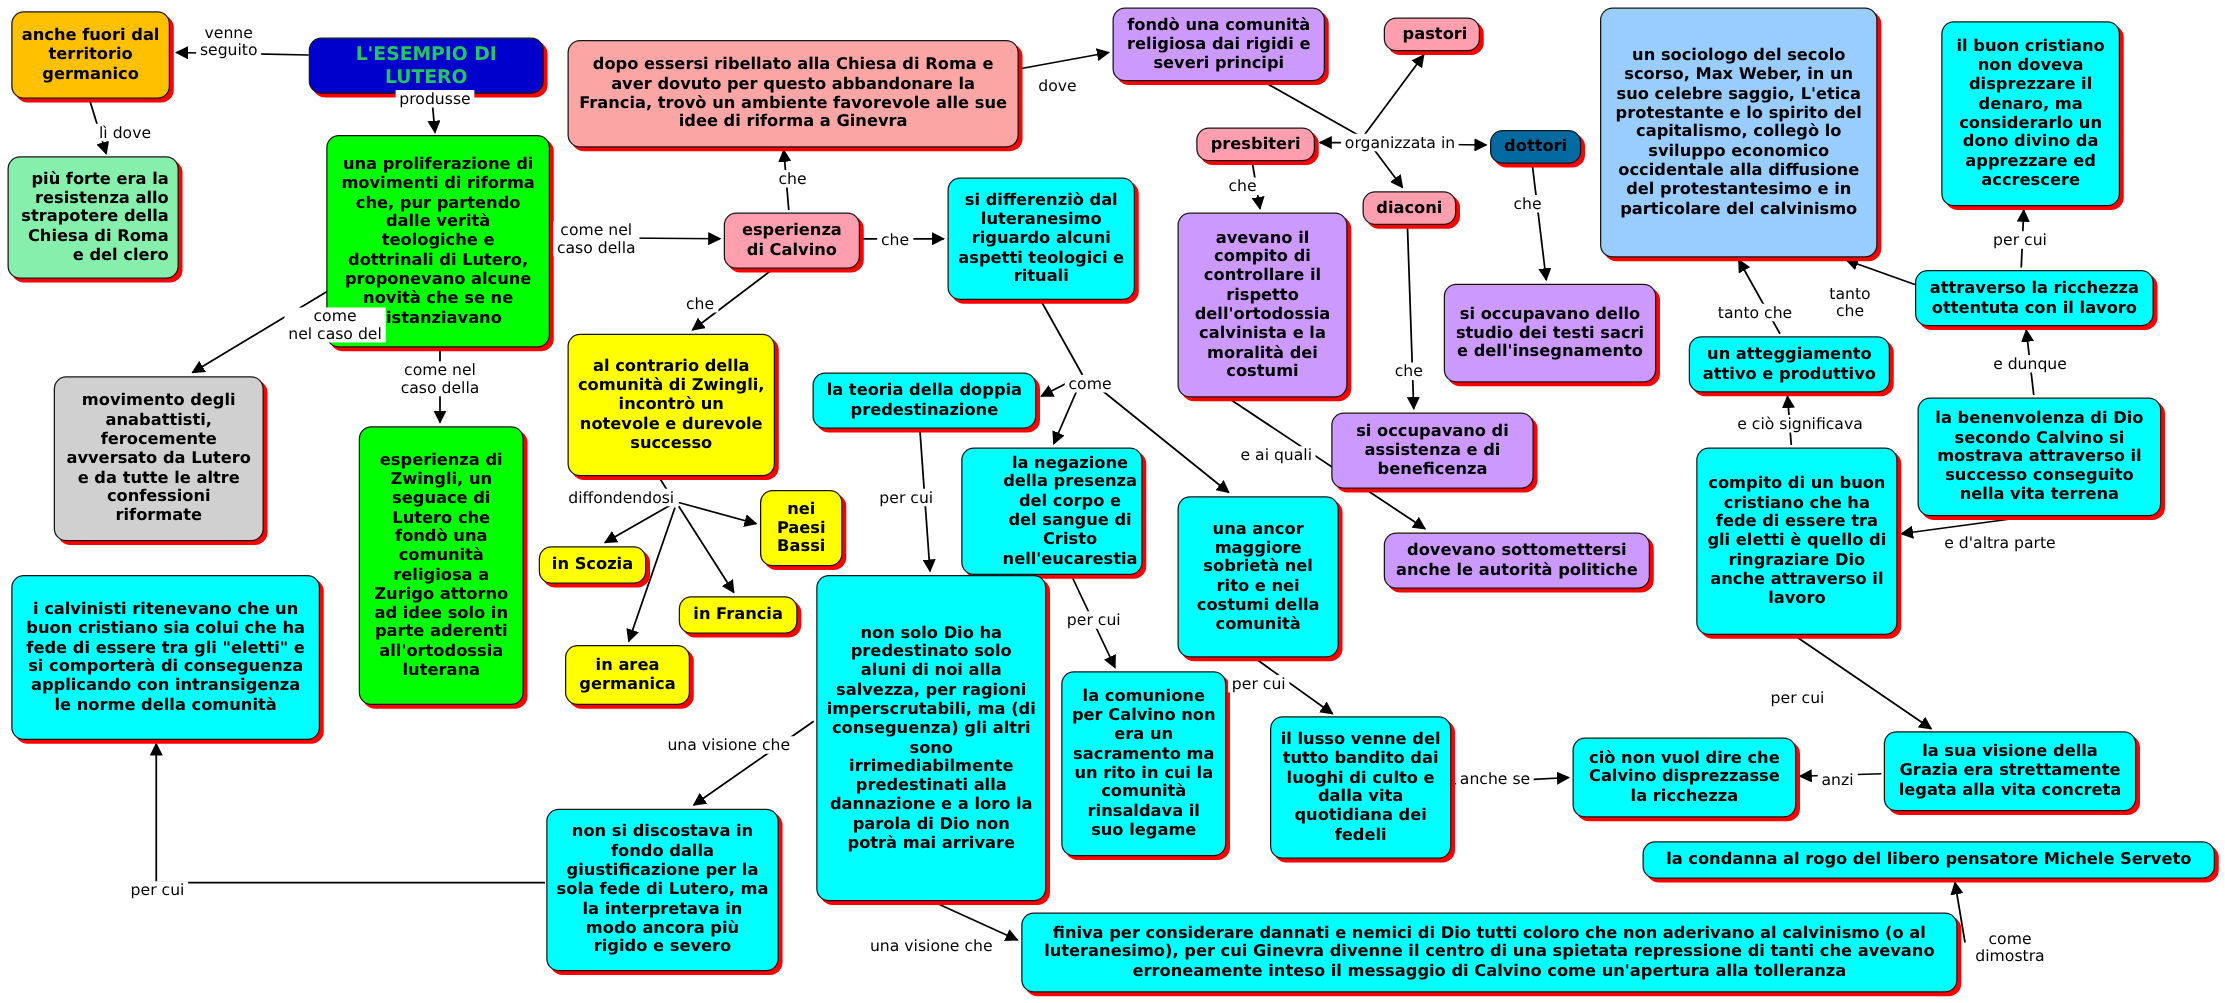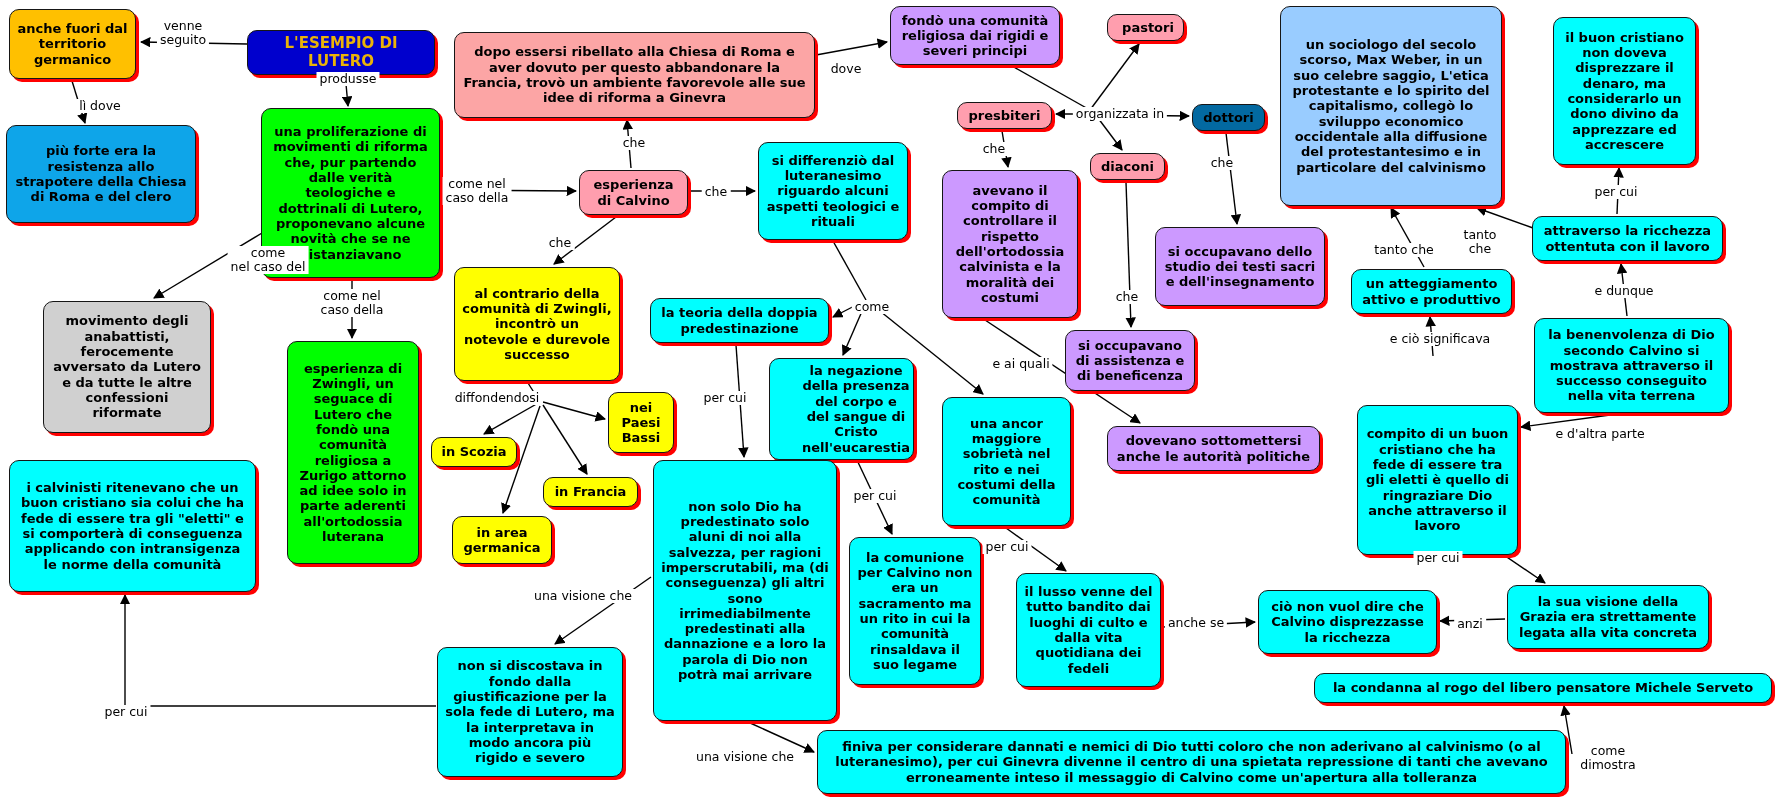--- a/index.html
+++ b/index.html
@@ -80,49 +80,49 @@
       <line x1="1627" y1="316" x2="1621" y2="264" stroke="#000000" stroke-width="1.4" marker-end="url(#arrowhead)"></line>
       <line x1="1433" y1="356" x2="1430" y2="317" stroke="#000000" stroke-width="1.4" marker-end="url(#arrowhead)"></line>
       <line x1="1610" y1="415" x2="1521" y2="427" stroke="#000000" stroke-width="1.4" marker-end="url(#arrowhead)"></line>
       <line x1="1438" y1="510" x2="1545" y2="583" stroke="#000000" stroke-width="1.4" marker-end="url(#arrowhead)"></line>
       <line x1="1163" y1="627" x2="1255" y2="622" stroke="#000000" stroke-width="1.4" marker-end="url(#arrowhead)"></line>
       <line x1="1505" y1="619" x2="1440" y2="621" stroke="#000000" stroke-width="1.4" marker-end="url(#arrowhead)"></line>
       <line x1="1572" y1="754" x2="1564" y2="706" stroke="#000000" stroke-width="1.4" marker-end="url(#arrowhead)"></line>
     </svg>
 
 <div class="node" style="left: 9px; top: 9px; width: 127px; min-height: 70px; background: rgb(255, 192, 0);">anche fuori dal territorio germanico</div>
-    <div class="node" style="left: 247px; top: 30px; width: 188px; min-height: 30px; background: rgb(0, 0, 205); color: #eab308; font-size: 15px;">L'ESEMPIO DI LUTERO</div>
+    <div class="node" style="left: 247px; top: 30px; width: 188px; min-height: 30px; background: rgb(0, 0, 205); color: #22c55e; font-size: 15px;">L'ESEMPIO DI LUTERO</div>
     <div class="node" style="left: 454px; top: 32px; width: 361px; min-height: 86px; background: #fca5a5;">dopo essersi ribellato alla Chiesa di Roma e aver dovuto per questo abbandonare la Francia, trovò un ambiente favorevole alle sue idee di riforma a Ginevra</div>
     <div class="node" style="left: 890px; top: 6px; width: 170px; min-height: 59px; background: rgb(204, 153, 255);">fondò una comunità religiosa dai rigidi e severi principi</div>
     <div class="node" style="left: 1107px; top: 14px; width: 77px; min-height: 27px; background: rgb(255, 158, 174); padding-left: 12px;">pastori</div>
     <div class="node" style="left: 1280px; top: 6px; width: 222px; min-height: 200px; background: rgb(153, 204, 255);">un sociologo del secolo scorso, Max Weber, in un suo celebre saggio, L'etica protestante e lo spirito del capitalismo, collegò lo sviluppo economico occidentale alla diffusione del protestantesimo e in particolare del calvinismo</div>
     <div class="node" style="left: 1553px; top: 17px; width: 143px; min-height: 148px; background: rgb(0, 255, 255);">il buon cristiano non doveva disprezzare il denaro, ma considerarlo un dono divino da apprezzare ed accrescere</div>
-    <div class="node" style="left: 6px; top: 125px; width: 190px; min-height: 98px; background: #0ea5e9;">più forte era la resistenza allo strapotere della Chiesa di Roma e del clero</div>
+    <div class="node" style="left: 6px; top: 125px; width: 137px; min-height: 98px; background: #86efac; text-align: right;">più forte era la resistenza allo strapotere della Chiesa di Roma e del clero</div>
     <div class="node" style="left: 261px; top: 108px; width: 179px; min-height: 170px; background: rgb(0, 255, 0);">una proliferazione di movimenti di riforma che, pur partendo dalle verità teologiche e dottrinali di Lutero, proponevano alcune novità che se ne distanziavano</div>
     <div class="node" style="left: 579px; top: 170px; width: 109px; min-height: 45px; background: rgb(255, 158, 174);">esperienza di Calvino</div>
     <div class="node" style="left: 758px; top: 142px; width: 150px; min-height: 98px; background: rgb(0, 255, 255);">si differenziò dal luteranesimo riguardo alcuni aspetti teologici e rituali</div>
     <div class="node" style="left: 957px; top: 102px; width: 95px; min-height: 27px; background: rgb(255, 158, 174);">presbiteri</div>
     <div class="node" style="left: 1192px; top: 104px; width: 73px; min-height: 27px; background: #0369a1;">dottori</div>
     <div class="node" style="left: 1090px; top: 153px; width: 75px; min-height: 27px; background: rgb(255, 158, 174);">diaconi</div>
     <div class="node" style="left: 942px; top: 170px; width: 136px; min-height: 148px; background: rgb(204, 153, 255);">avevano il compito di controllare il rispetto dell'ortodossia calvinista e la moralità dei costumi</div>
     <div class="node" style="left: 1155px; top: 227px; width: 170px; min-height: 79px; background: rgb(204, 153, 255);">si occupavano dello studio dei testi sacri e dell'insegnamento</div>
     <div class="node" style="left: 1532px; top: 216px; width: 191px; min-height: 45px; background: rgb(0, 255, 255);">attraverso la ricchezza ottentuta con il lavoro</div>
     <div class="node" style="left: 1351px; top: 269px; width: 161px; min-height: 45px; background: rgb(0, 255, 255);">un atteggiamento attivo e produttivo</div>
     <div class="node" style="left: 43px; top: 301px; width: 168px; min-height: 132px; background: rgb(208, 208, 208);">movimento degli anabattisti, ferocemente avversato da Lutero e da tutte le altre confessioni riformate</div>
     <div class="node" style="left: 454px; top: 267px; width: 166px; min-height: 114px; background: rgb(255, 255, 0);">al contrario della comunità di Zwingli, incontrò un notevole e durevole successo</div>
     <div class="node" style="left: 650px; top: 298px; width: 179px; min-height: 45px; background: rgb(0, 255, 255);">la teoria della doppia predestinazione</div>
     <div class="node" style="left: 769px; top: 358px; width: 145px; min-height: 98px; background: rgb(0, 255, 255); padding-left: 36px;">la negazione della presenza del corpo e del sangue di Cristo nell'eucarestia</div>
-    <div class="node" style="left: 1065px; top: 330px; width: 130px; min-height: 61px; background: rgb(204, 153, 255);">si occupavano di assistenza e di beneficenza</div>
+    <div class="node" style="left: 1065px; top: 330px; width: 162px; min-height: 61px; background: rgb(204, 153, 255);">si occupavano di assistenza e di beneficenza</div>
     <div class="node" style="left: 1534px; top: 318px; width: 195px; min-height: 95px; background: rgb(0, 255, 255);">la benenvolenza di Dio secondo Calvino si mostrava attraverso il successo conseguito nella vita terrena</div>
     <div class="node" style="left: 287px; top: 341px; width: 132px; min-height: 223px; background: rgb(0, 255, 0);">esperienza di Zwingli, un seguace di Lutero che fondò una comunità religiosa a Zurigo attorno ad idee solo in parte aderenti all'ortodossia luterana</div>
     <div class="node" style="left: 608px; top: 392px; width: 66px; min-height: 61px; background: rgb(255, 255, 0);">nei Paesi Bassi</div>
     <div class="node" style="left: 431px; top: 437px; width: 86px; min-height: 30px; background: rgb(255, 255, 0);">in Scozia</div>
     <div class="node" style="left: 942px; top: 397px; width: 129px; min-height: 129px; background: rgb(0, 255, 255);">una ancor maggiore sobrietà nel rito e nei costumi della comunità</div>
     <div class="node" style="left: 1107px; top: 426px; width: 213px; min-height: 45px; background: rgb(204, 153, 255);">dovevano sottomettersi anche le autorità politiche</div>
-    <div class="node" style="left: 1357px; top: 358px; width: 161px; min-height: 150px; background: rgb(0, 255, 255); margin-top: 47px;">compito di un buon cristiano che ha fede di essere tra gli eletti è quello di ringraziare Dio anche attraverso il lavoro</div>
+    <div class="node" style="left: 1357px; top: 358px; width: 161px; min-height: 150px; background: rgb(0, 255, 255);">compito di un buon cristiano che ha fede di essere tra gli eletti è quello di ringraziare Dio anche attraverso il lavoro</div>
     <div class="node" style="left: 9px; top: 460px; width: 247px; min-height: 132px; background: rgb(0, 255, 255);">i calvinisti ritenevano che un buon cristiano sia colui che ha fede di essere tra gli "eletti" e si comporterà di conseguenza applicando con intransigenza le norme della comunità</div>
     <div class="node" style="left: 543px; top: 477px; width: 95px; min-height: 30px; background: rgb(255, 255, 0);">in Francia</div>
     <div class="node" style="left: 653px; top: 460px; width: 184px; min-height: 261px; background: rgb(0, 255, 255);">non solo Dio ha predestinato solo aluni di noi alla salvezza, per ragioni imperscrutabili, ma (di conseguenza) gli altri sono irrimediabilmente predestinati alla dannazione e a loro la parola di Dio non potrà mai arrivare</div>
     <div class="node" style="left: 452px; top: 516px; width: 100px; min-height: 48px; background: rgb(255, 255, 0);">in area germanica</div>
     <div class="node" style="left: 849px; top: 537px; width: 132px; min-height: 148px; background: rgb(0, 255, 255);">la comunione per Calvino non era un sacramento ma un rito in cui la comunità rinsaldava il suo legame</div>
     <div class="node" style="left: 1016px; top: 573px; width: 145px; min-height: 114px; background: rgb(0, 255, 255);">il lusso venne del tutto bandito dai luoghi di culto e dalla vita quotidiana dei fedeli</div>
     <div class="node" style="left: 1258px; top: 590px; width: 179px; min-height: 64px; background: rgb(0, 255, 255);">ciò non vuol dire che Calvino disprezzasse la ricchezza</div>
     <div class="node" style="left: 1507px; top: 585px; width: 202px; min-height: 64px; background: rgb(0, 255, 255);">la sua visione della Grazia era strettamente legata alla vita concreta</div>
     <div class="node" style="left: 1314px; top: 673px; width: 458px; min-height: 30px; background: rgb(0, 255, 255);">la condanna al rogo del libero pensatore Michele Serveto</div>
     <div class="node" style="left: 437px; top: 647px; width: 186px; min-height: 130px; background: rgb(0, 255, 255);">non si discostava in fondo dalla giustificazione per la sola fede di Lutero, ma la interpretava in modo ancora più rigido e severo</div>

